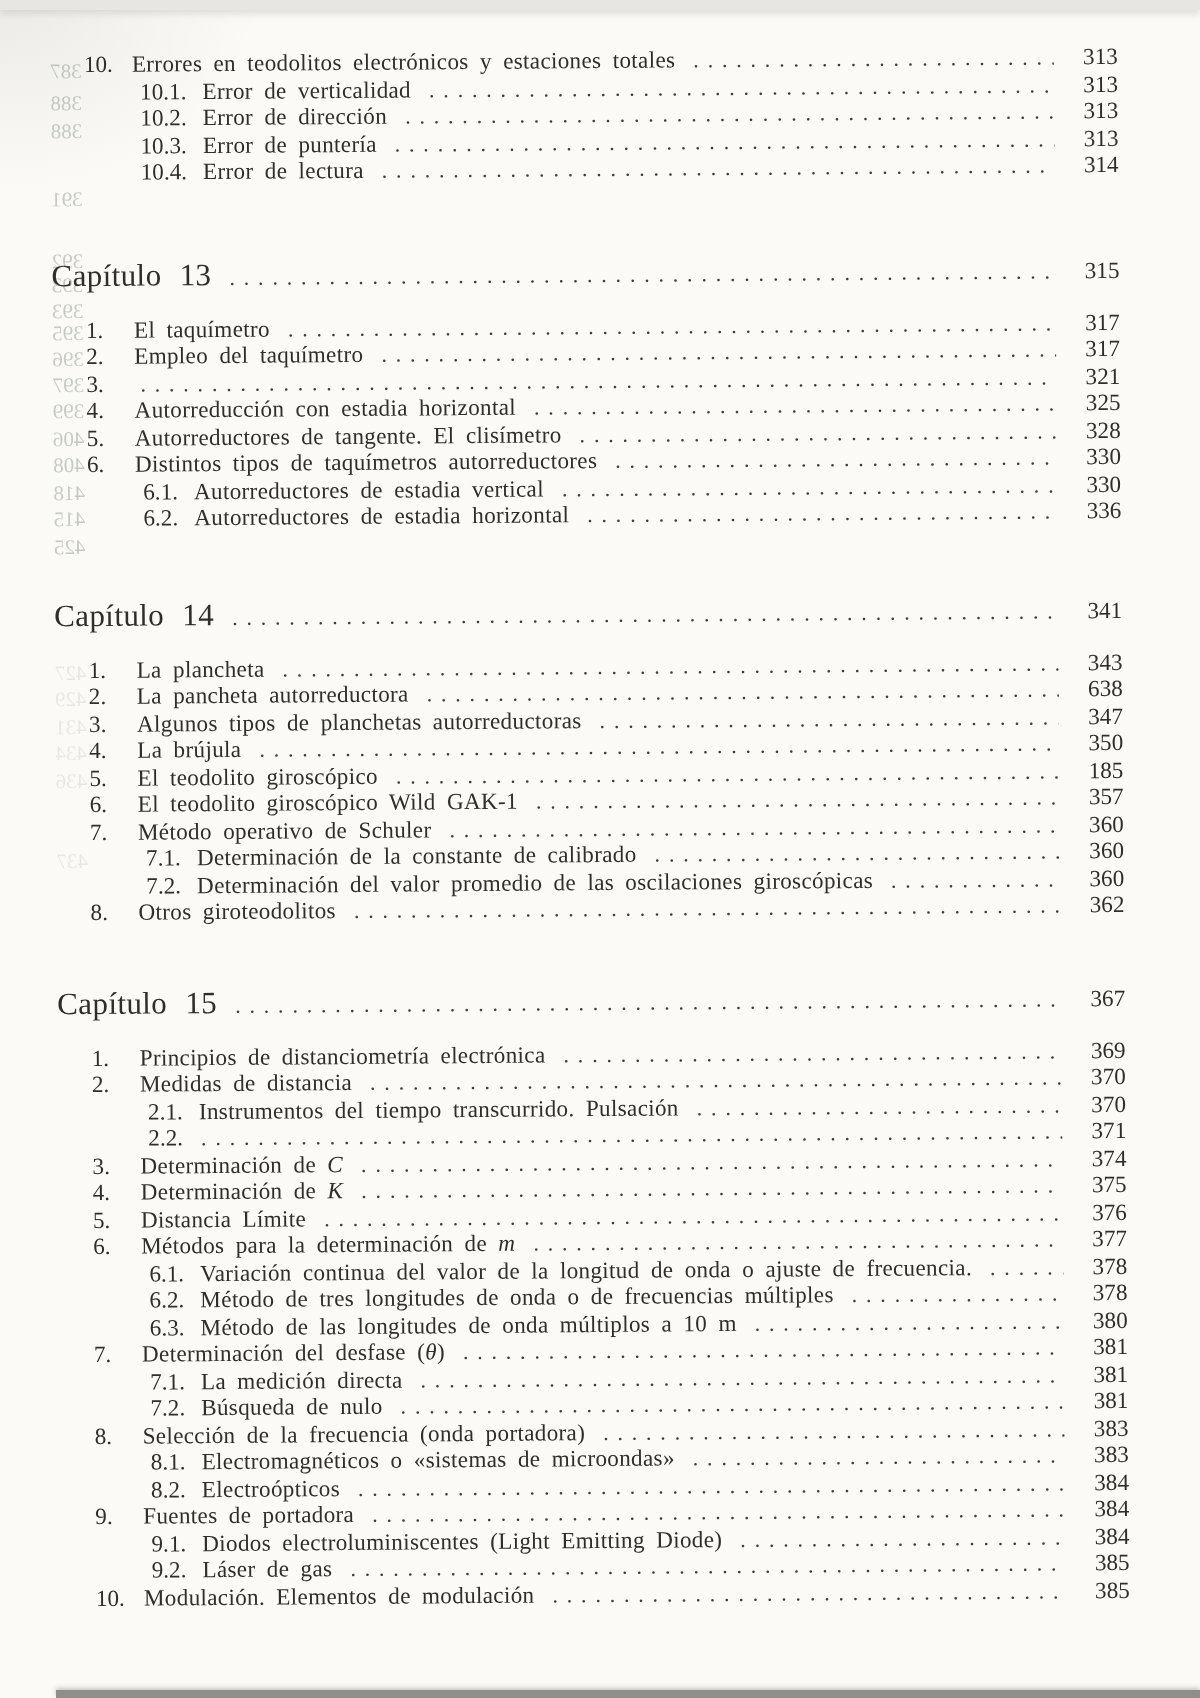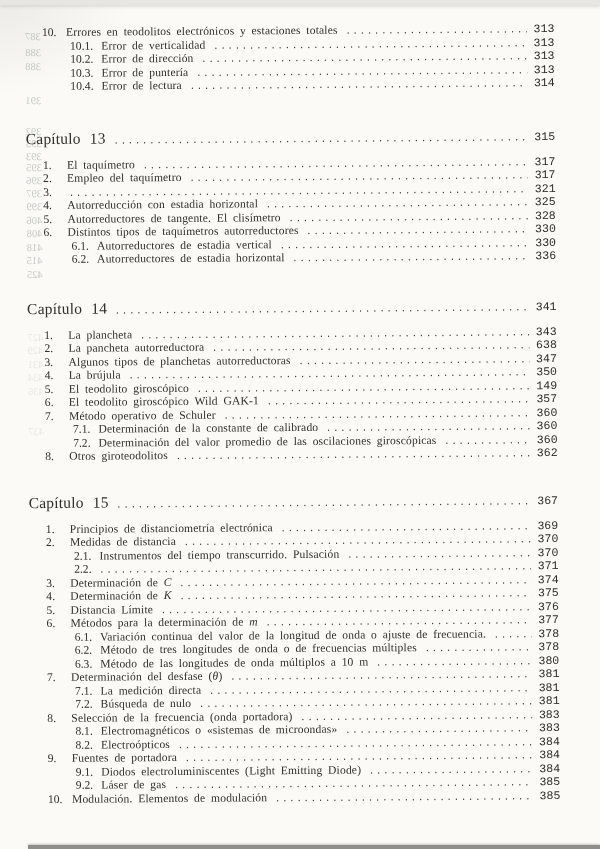--- a/index.html
+++ b/index.html
@@ -25,21 +25,21 @@
 
   
   .toc{position:absolute;left:45px;right:38px;top:0;padding-top:24px;}
   .row{display:flex;align-items:baseline;height:13.5px;line-height:13.5px;
     font-size:11.6px;white-space:nowrap;}
   .num{flex:0 0 18px;}
   .title{margin-left:6px;word-spacing:2.6px;letter-spacing:.15px;}
   .title .it{font-style:italic;}
   .dots{flex:1 1 0;min-width:0;overflow:hidden;letter-spacing:4.4px;
     margin:0 2px 0 9px;font-size:11px;color:var(--ink,#35332f);opacity:.92;}
-  .page-num{flex:0 0 30px;text-align:center;font-family:Liberation Mono, monospace;}
+  .page-num{flex:0 0 30px;text-align:right;}
   .sub{padding-left:28px;}
   .sub .num{flex:0 0 auto;text-align:left;}
   .sub .title{margin-left:8px;}
 
   .heading{height:17px;line-height:17px;margin-left:-17px;}
   .heading .ch{font-weight:normal;font-size:15.5px;word-spacing:5px;letter-spacing:.2px;}
   .entries{margin-top:12px;}
   .toc > .block:nth-child(2) .heading{margin-top:36px;}
   .toc > .block:nth-child(3) .heading{margin-top:33px;}
   .toc > .block:nth-child(4) .heading{margin-top:30px;}
@@ -195,21 +195,21 @@
             <div class="row">
               <span class="num">4.</span>
               <span class="title">La brújula</span>
               <span class="dots">........................................................................................................................</span>
               <span class="page-num">350</span>
             </div>
             <div class="row">
               <span class="num">5.</span>
               <span class="title">El teodolito giroscópico</span>
               <span class="dots">........................................................................................................................</span>
-              <span class="page-num">149</span>
+              <span class="page-num">185</span>
             </div>
             <div class="row">
               <span class="num">6.</span>
               <span class="title">El teodolito giroscópico Wild GAK-1</span>
               <span class="dots">........................................................................................................................</span>
               <span class="page-num">357</span>
             </div>
             <div class="row">
               <span class="num">7.</span>
               <span class="title">Método operativo de Schuler</span>

